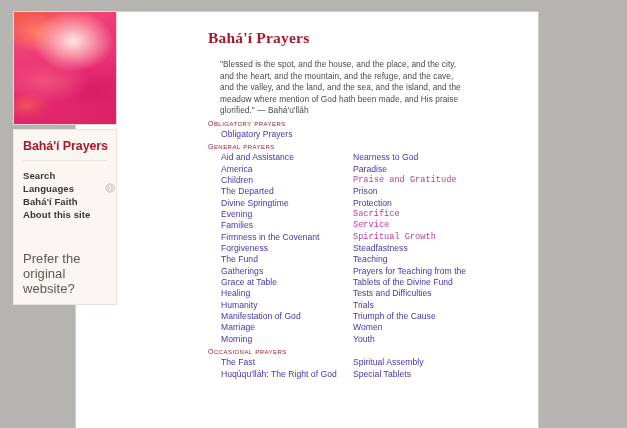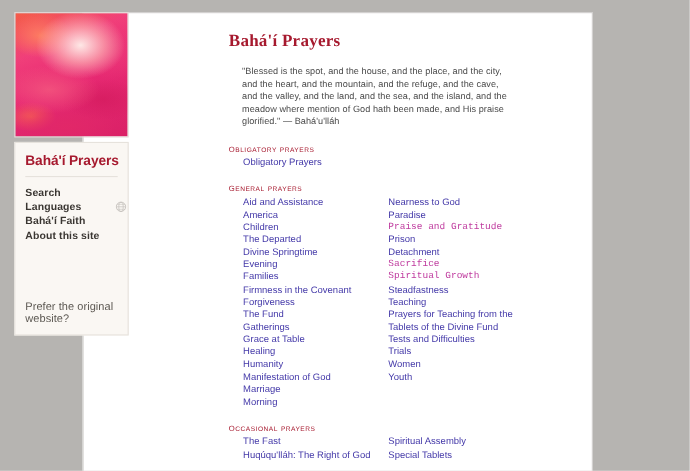--- a/index.html
+++ b/index.html
@@ -96,21 +96,21 @@
     width: 10px;
     height: 10px;
     opacity: 0.48;
   }
 
   #sidebar-footer {
     position: absolute;
     left: 9px;
     bottom: 8px;
     color: #5c5852;
-    font-size: 10px;
+    font-size: 13px;
     text-decoration: none;
     letter-spacing: 0.05px;
   }
 
   
   #main {
     position: absolute;
     left: 208px;
     top: 29px;
     width: 320px;
@@ -130,21 +130,20 @@
     width: 246px;
     color: #4a4a4a;
     font-size: 8.3px;
     line-height: 11.6px;
     letter-spacing: 0.05px;
   }
   #quote-attrib {
   }
 
   .section {
-    margin-top: 13px;
   }
   .section-heading {
     color: #a6192e;
     font-size: 8.2px;
     font-variant: small-caps;
     text-transform: lowercase;
     letter-spacing: 0.45px;
     font-weight: normal;
     margin: 0 0 1px 0;
   }
@@ -243,29 +242,31 @@
             <a href="#" class="plink">Humanity</a>
             <a href="#" class="plink">Manifestation of God</a>
             <a href="#" class="plink">Marriage</a>
             <a href="#" class="plink">Morning</a>
           </div>
           <div class="col col-right">
             <a href="#" class="plink">Nearness to God</a>
             <a href="#" class="plink">Paradise</a>
             <a href="#" class="plink visited">Praise and Gratitude</a>
             <a href="#" class="plink">Prison</a>
-            <a href="#" class="plink">Detachment</a>
+            <a href="#" class="plink">Protection</a>
             <a href="#" class="plink visited">Sacrifice</a>
+            <a href="#" class="plink visited">Service</a>
             <a href="#" class="plink visited">Spiritual Growth</a>
             <a href="#" class="plink">Steadfastness</a>
             <a href="#" class="plink">Teaching</a>
             <a href="#" class="plink">Prayers for Teaching from the</a>
             <a href="#" class="plink">Tablets of the Divine Fund</a>
             <a href="#" class="plink">Tests and Difficulties</a>
             <a href="#" class="plink">Trials</a>
+            <a href="#" class="plink">Triumph of the Cause</a>
             <a href="#" class="plink">Women</a>
             <a href="#" class="plink">Youth</a>
           </div>
         </div>
       </div>
       <div class="section">
         <div class="section-heading">Occasional prayers</div>
         <div class="cols">
           <div class="col col-left">
             <a href="#" class="plink">The Fast</a>

